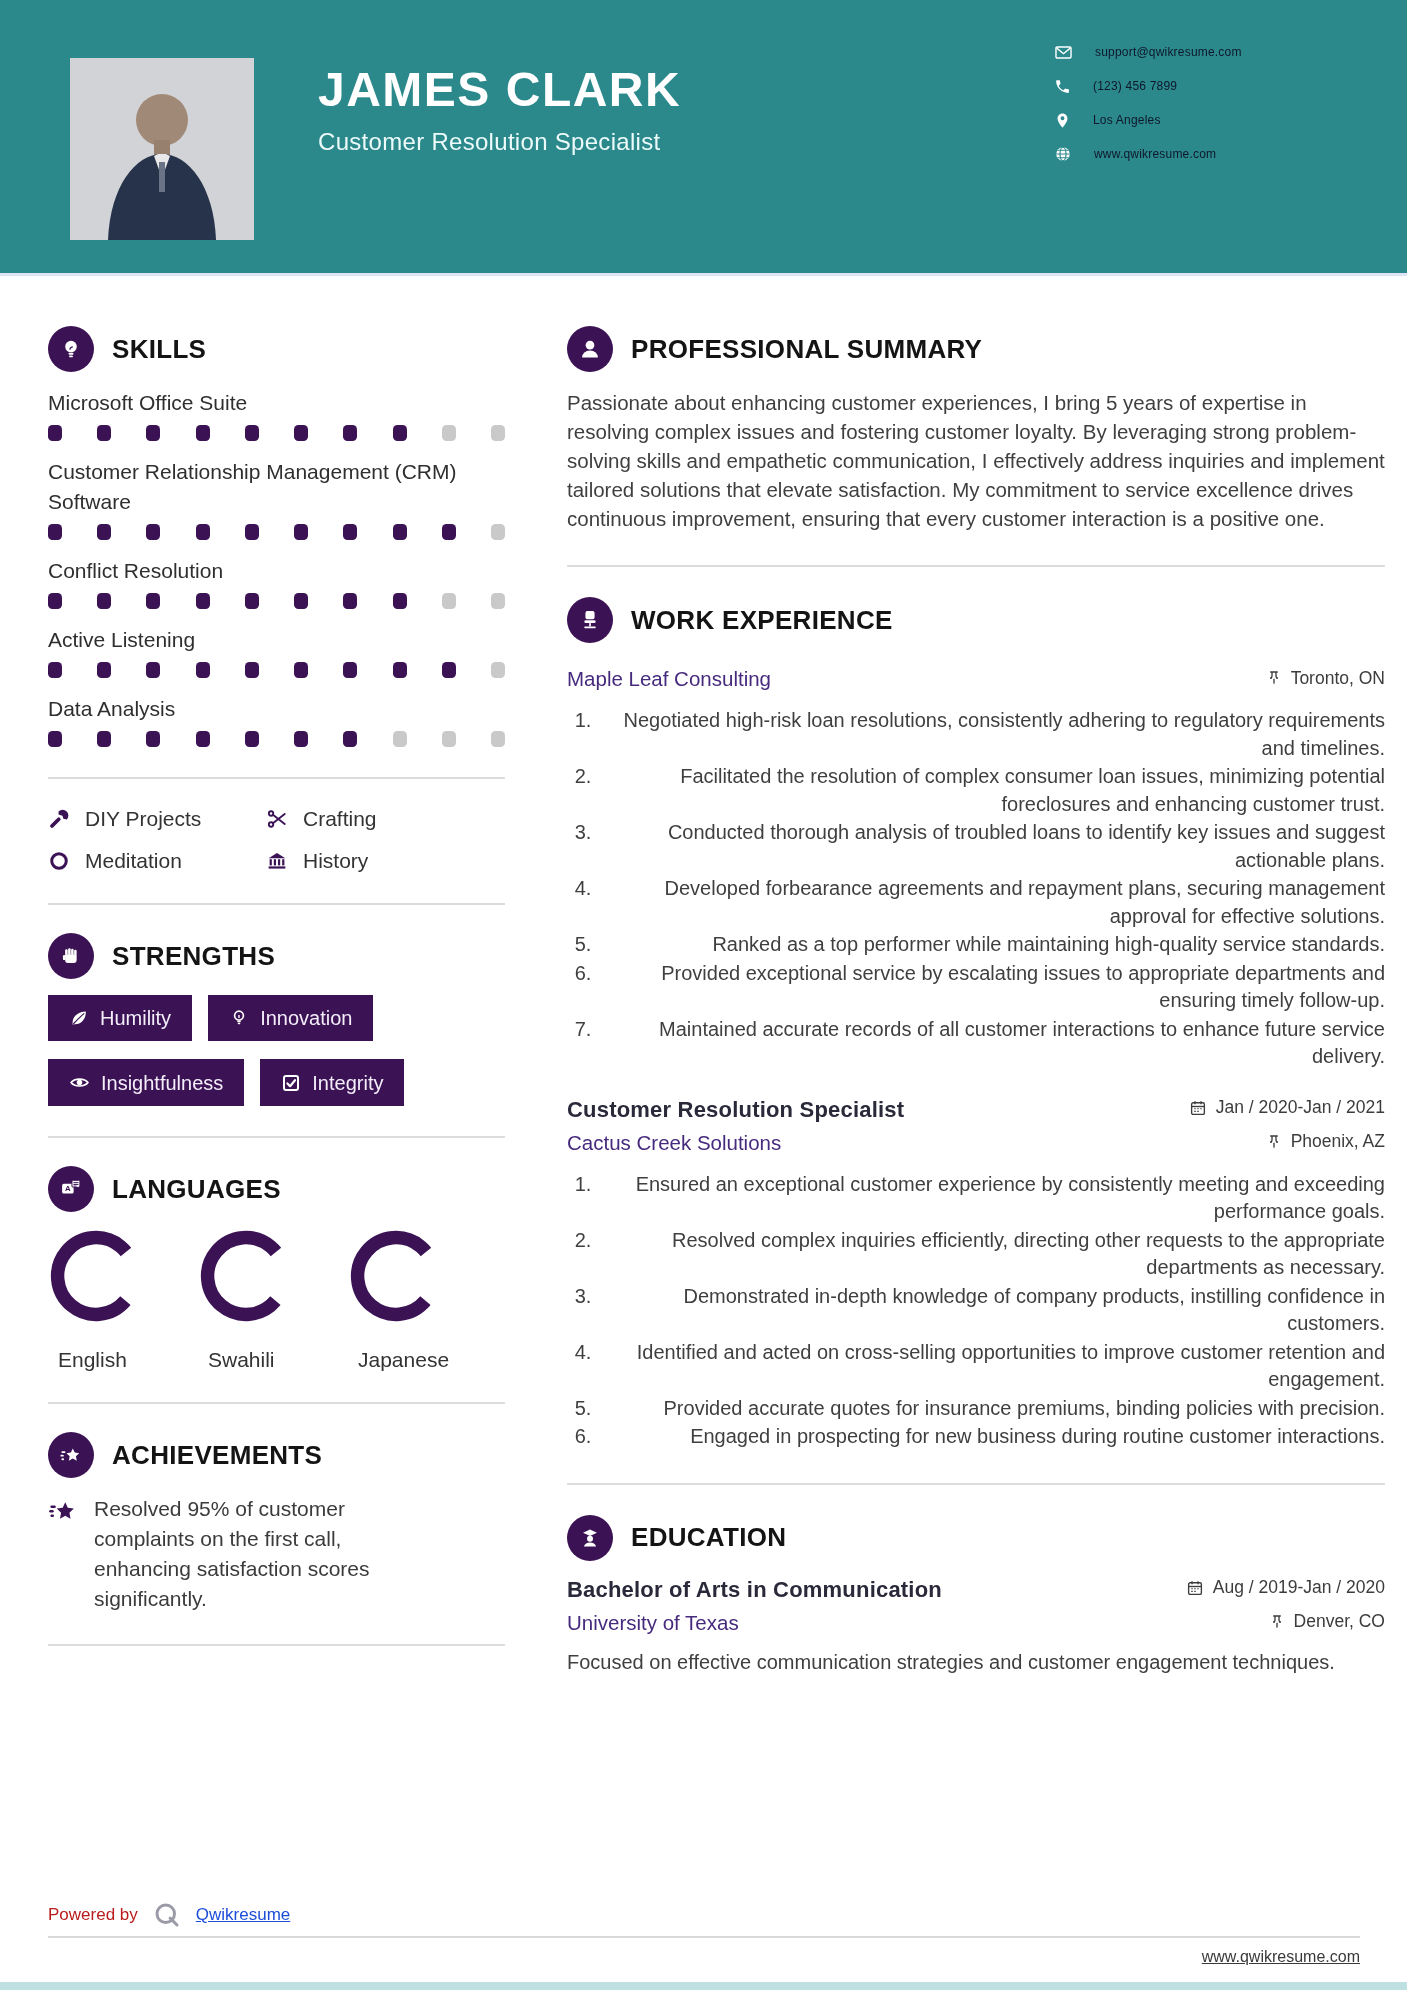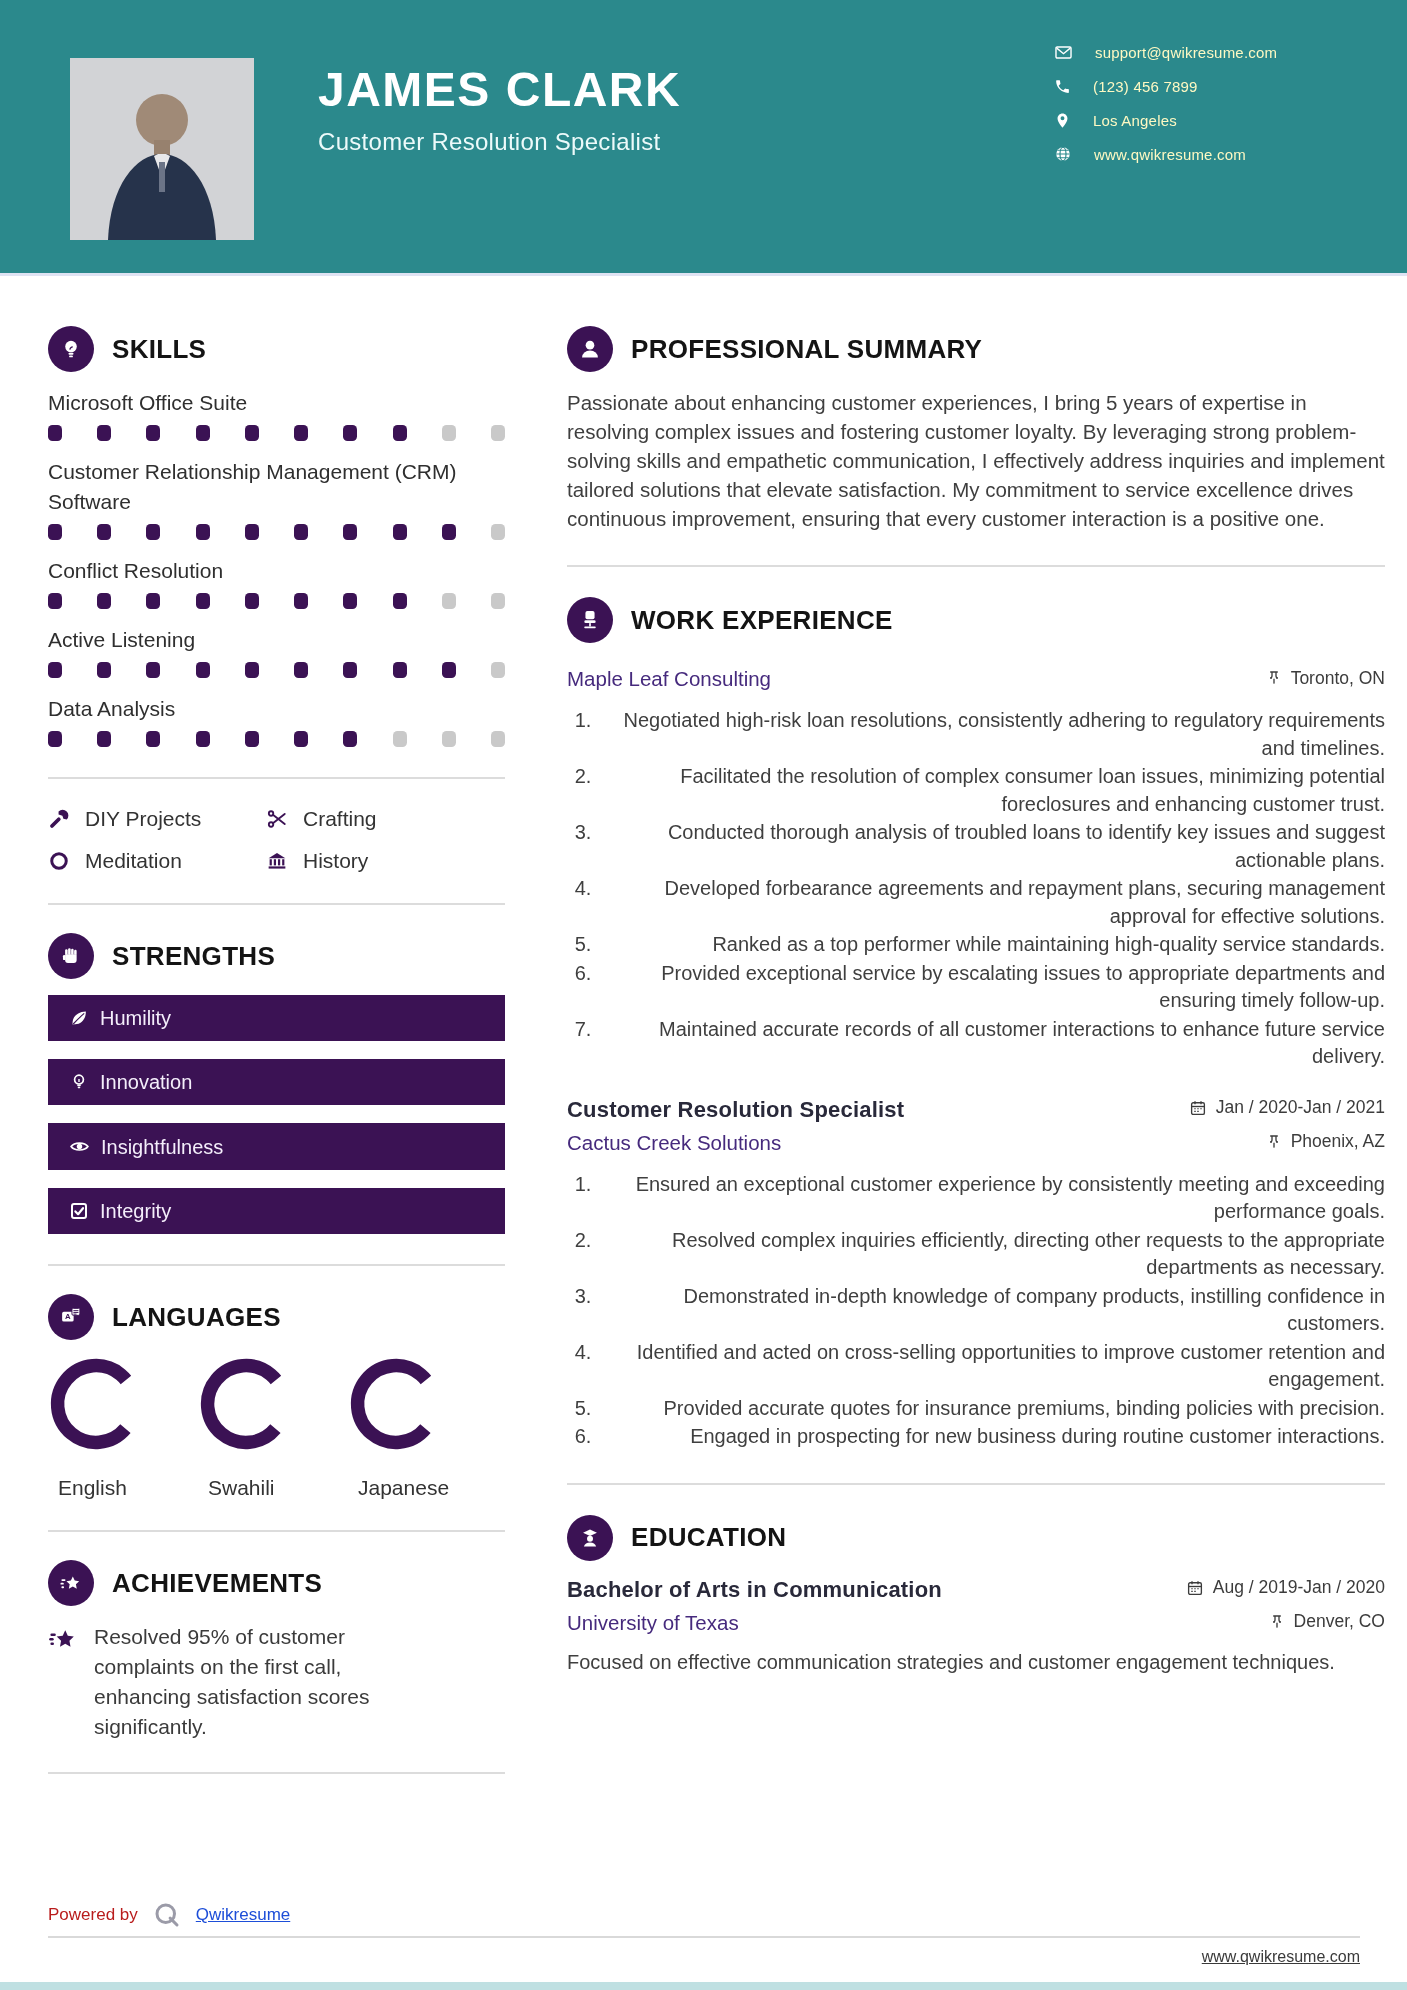--- a/index.html
+++ b/index.html
@@ -10,21 +10,21 @@
   .header{position:absolute;top:0;left:0;width:100%;height:273px;background:#2b898c;}
   .header:after{content:"";position:absolute;left:0;right:0;top:273px;height:3px;background:#dfe3f3;}
   .photo{position:absolute;left:70px;top:58px;width:184px;height:182px;
          background:linear-gradient(#e4e4e6,#c7c8cc);overflow:hidden;}
   .nameblock{position:absolute;left:318px;top:66px;color:#ffffff;}
   .name{font-size:48px;font-weight:800;letter-spacing:1.5px;line-height:1;}
   .jobtitle{font-size:24px;font-weight:400;margin-top:14px;color:#ecfafa;letter-spacing:.3px;}
   .contacts{position:absolute;left:1054px;top:42px;}
   .contact-row{display:flex;align-items:center;gap:22px;margin-bottom:14px;height:20px;}
   .contact-row svg{flex:none;}
-  .contact-text{font-size:15px;color:#fef9c3;letter-spacing:.2px;}
+  .contact-text{font-size:12px;color:#0f172a;letter-spacing:.2px;}
 
   
   .content{position:absolute;top:276px;left:0;right:0;padding:50px 22px 0 48px;display:flex;gap:62px;}
   .col-left{width:457px;flex:none;}
   .col-right{flex:1;min-width:0;}
 
   .sec-head{display:flex;align-items:center;gap:18px;margin-bottom:16px;}
   .sec-ico{width:46px;height:46px;border-radius:50%;background:#3b1254;flex:none;
            display:flex;align-items:center;justify-content:center;}
   .sec-title{font-size:26px;font-weight:800;color:#141414;letter-spacing:.3px;}
@@ -39,21 +39,21 @@
   .dot{width:14px;height:16px;border-radius:4.5px;background:#c9c9c9;display:inline-block;}
   .dot.on{background:#3b1254;}
 
   
   .int-grid{display:grid;grid-template-columns:218px 1fr;row-gap:18px;margin-top:0;}
   .int-item{display:flex;align-items:center;gap:15px;}
   .int-item svg{flex:none;}
   .int-label{font-size:21px;color:#333333;}
 
   
-  .badges{display:flex;flex-wrap:wrap;gap:18px 16px;margin-top:8px;flex-direction:column;}
+  .badges{display:flex;flex-wrap:wrap;gap:18px 16px;margin-top:8px;}
   .badge{display:inline-flex;align-items:center;gap:11px;background:#3b1254;color:#f4eefb;
          font-size:20px;padding:13px 21px;line-height:1;}
 
   
   .langs{display:flex;gap:54px;margin-top:16px;}
   .lang{width:96px;}
   .lang svg{display:block;}
   .lang-label{font-size:21px;color:#333333;margin-top:24px;margin-left:10px;}
 
   

